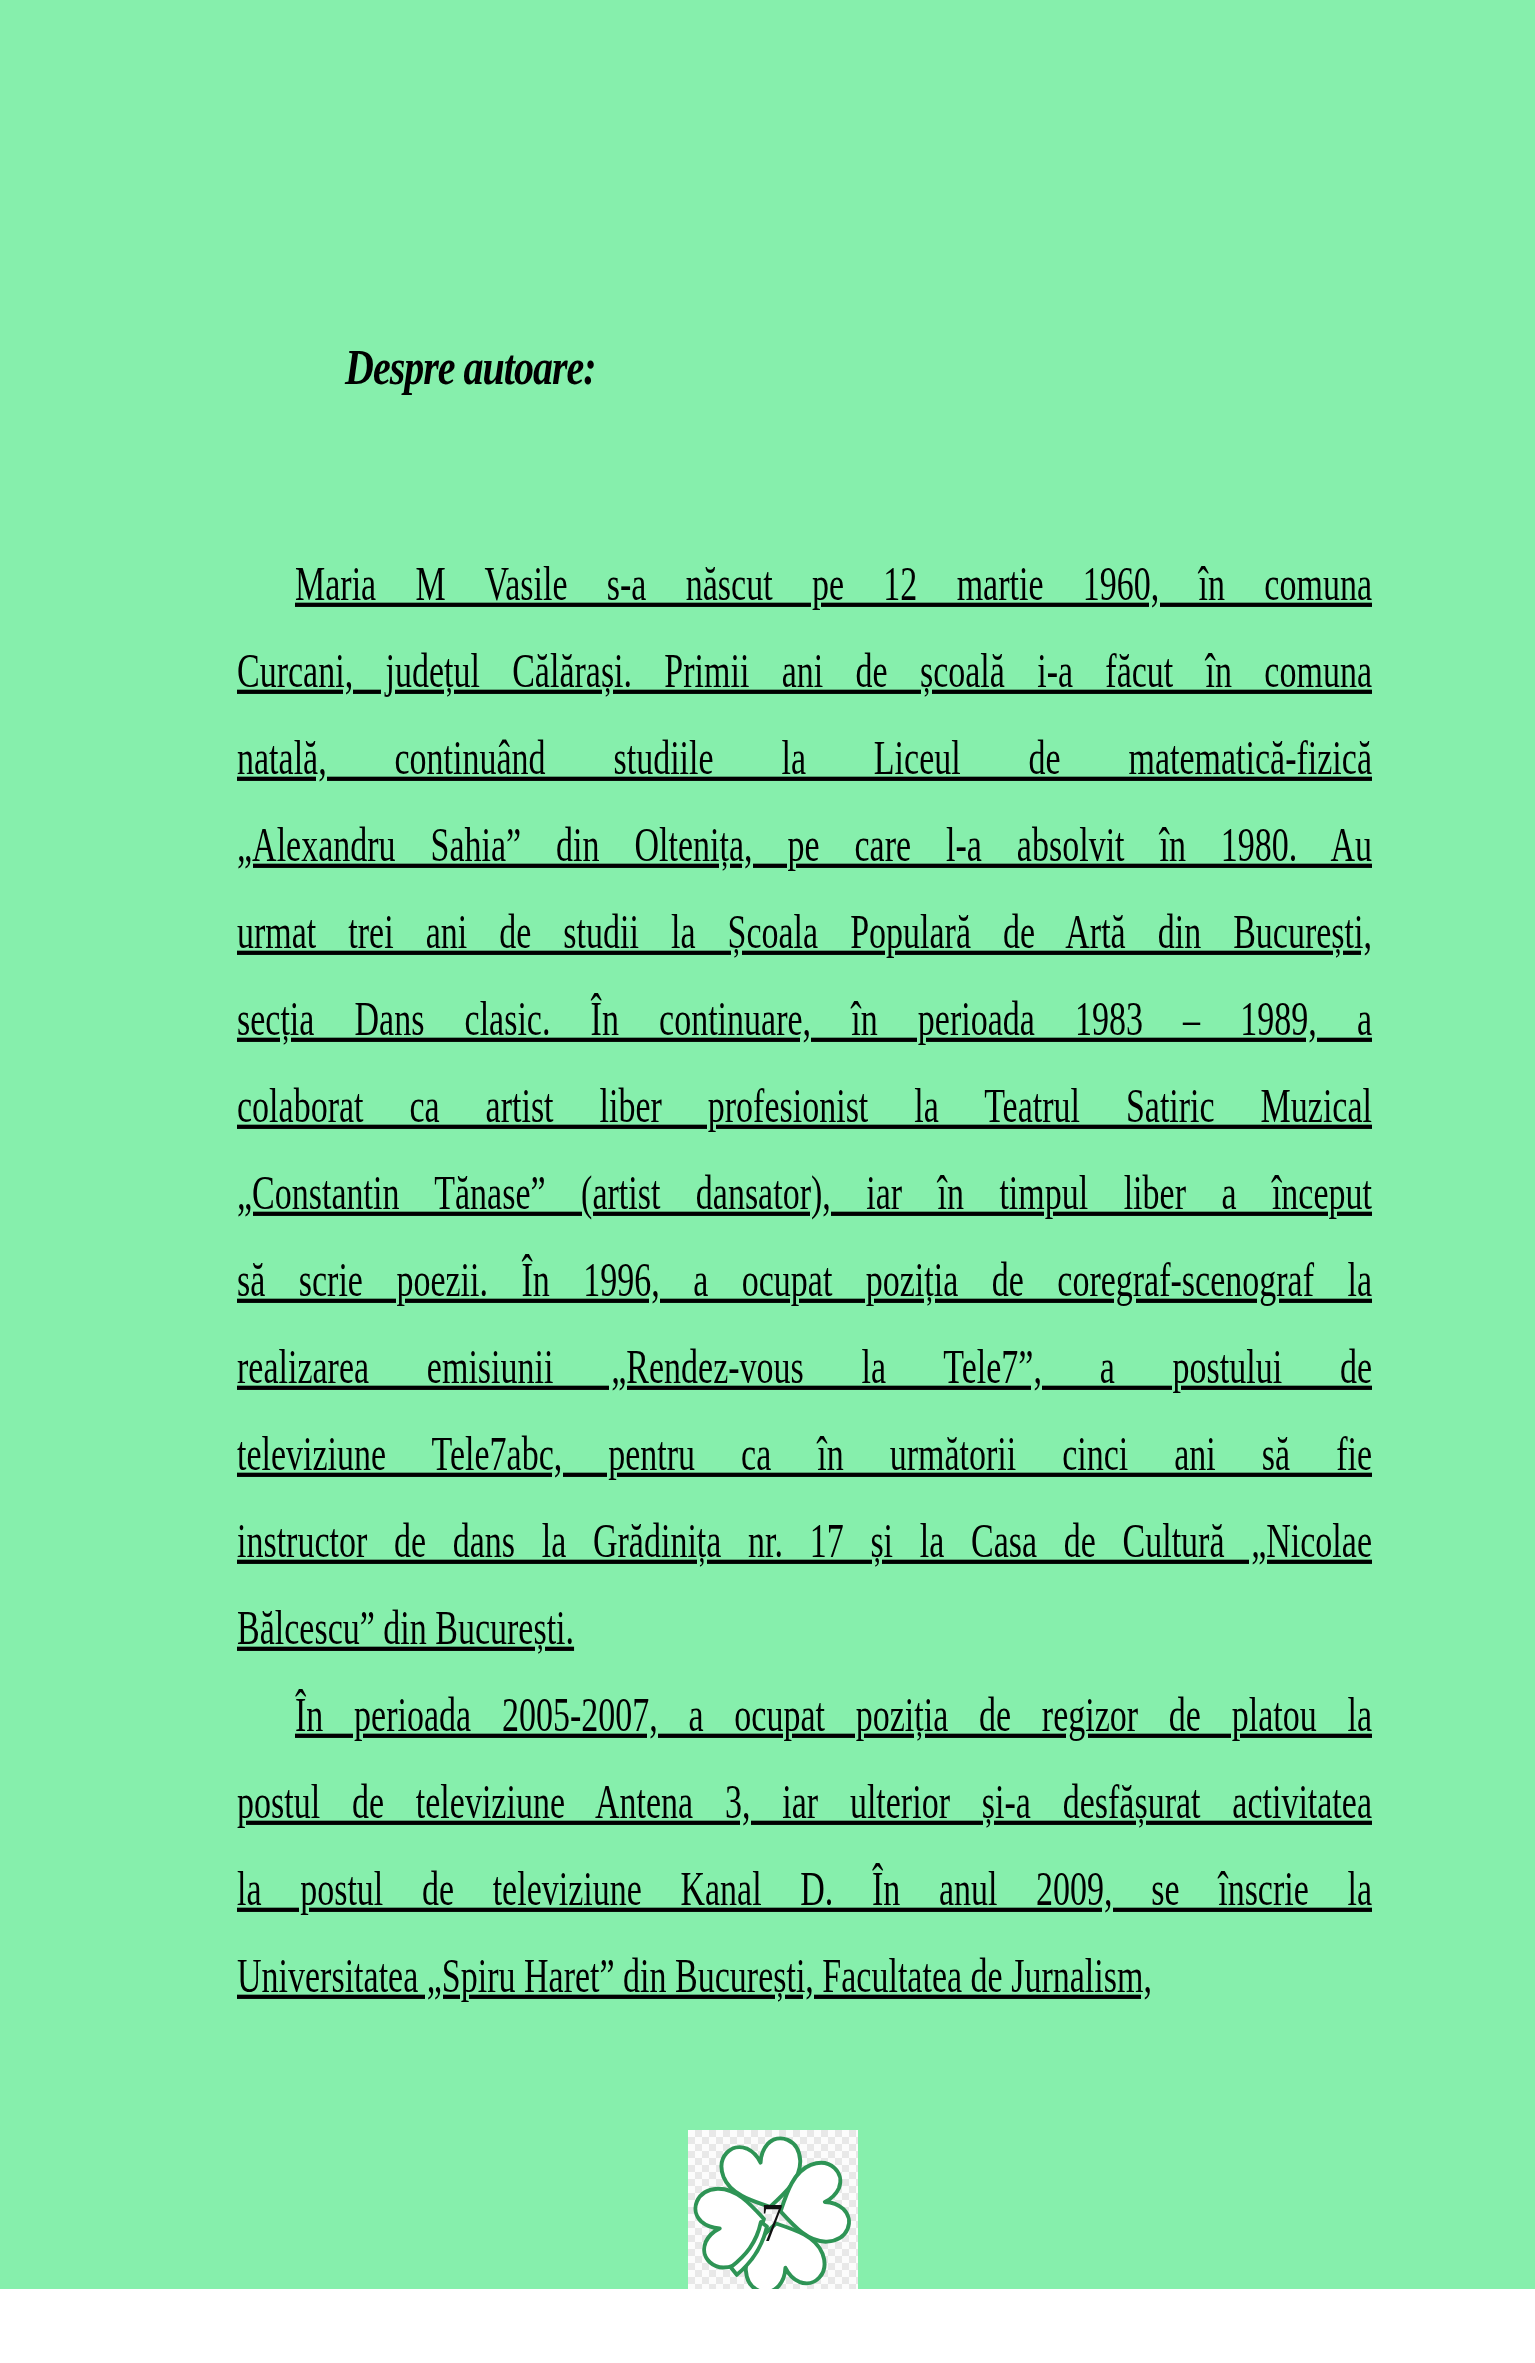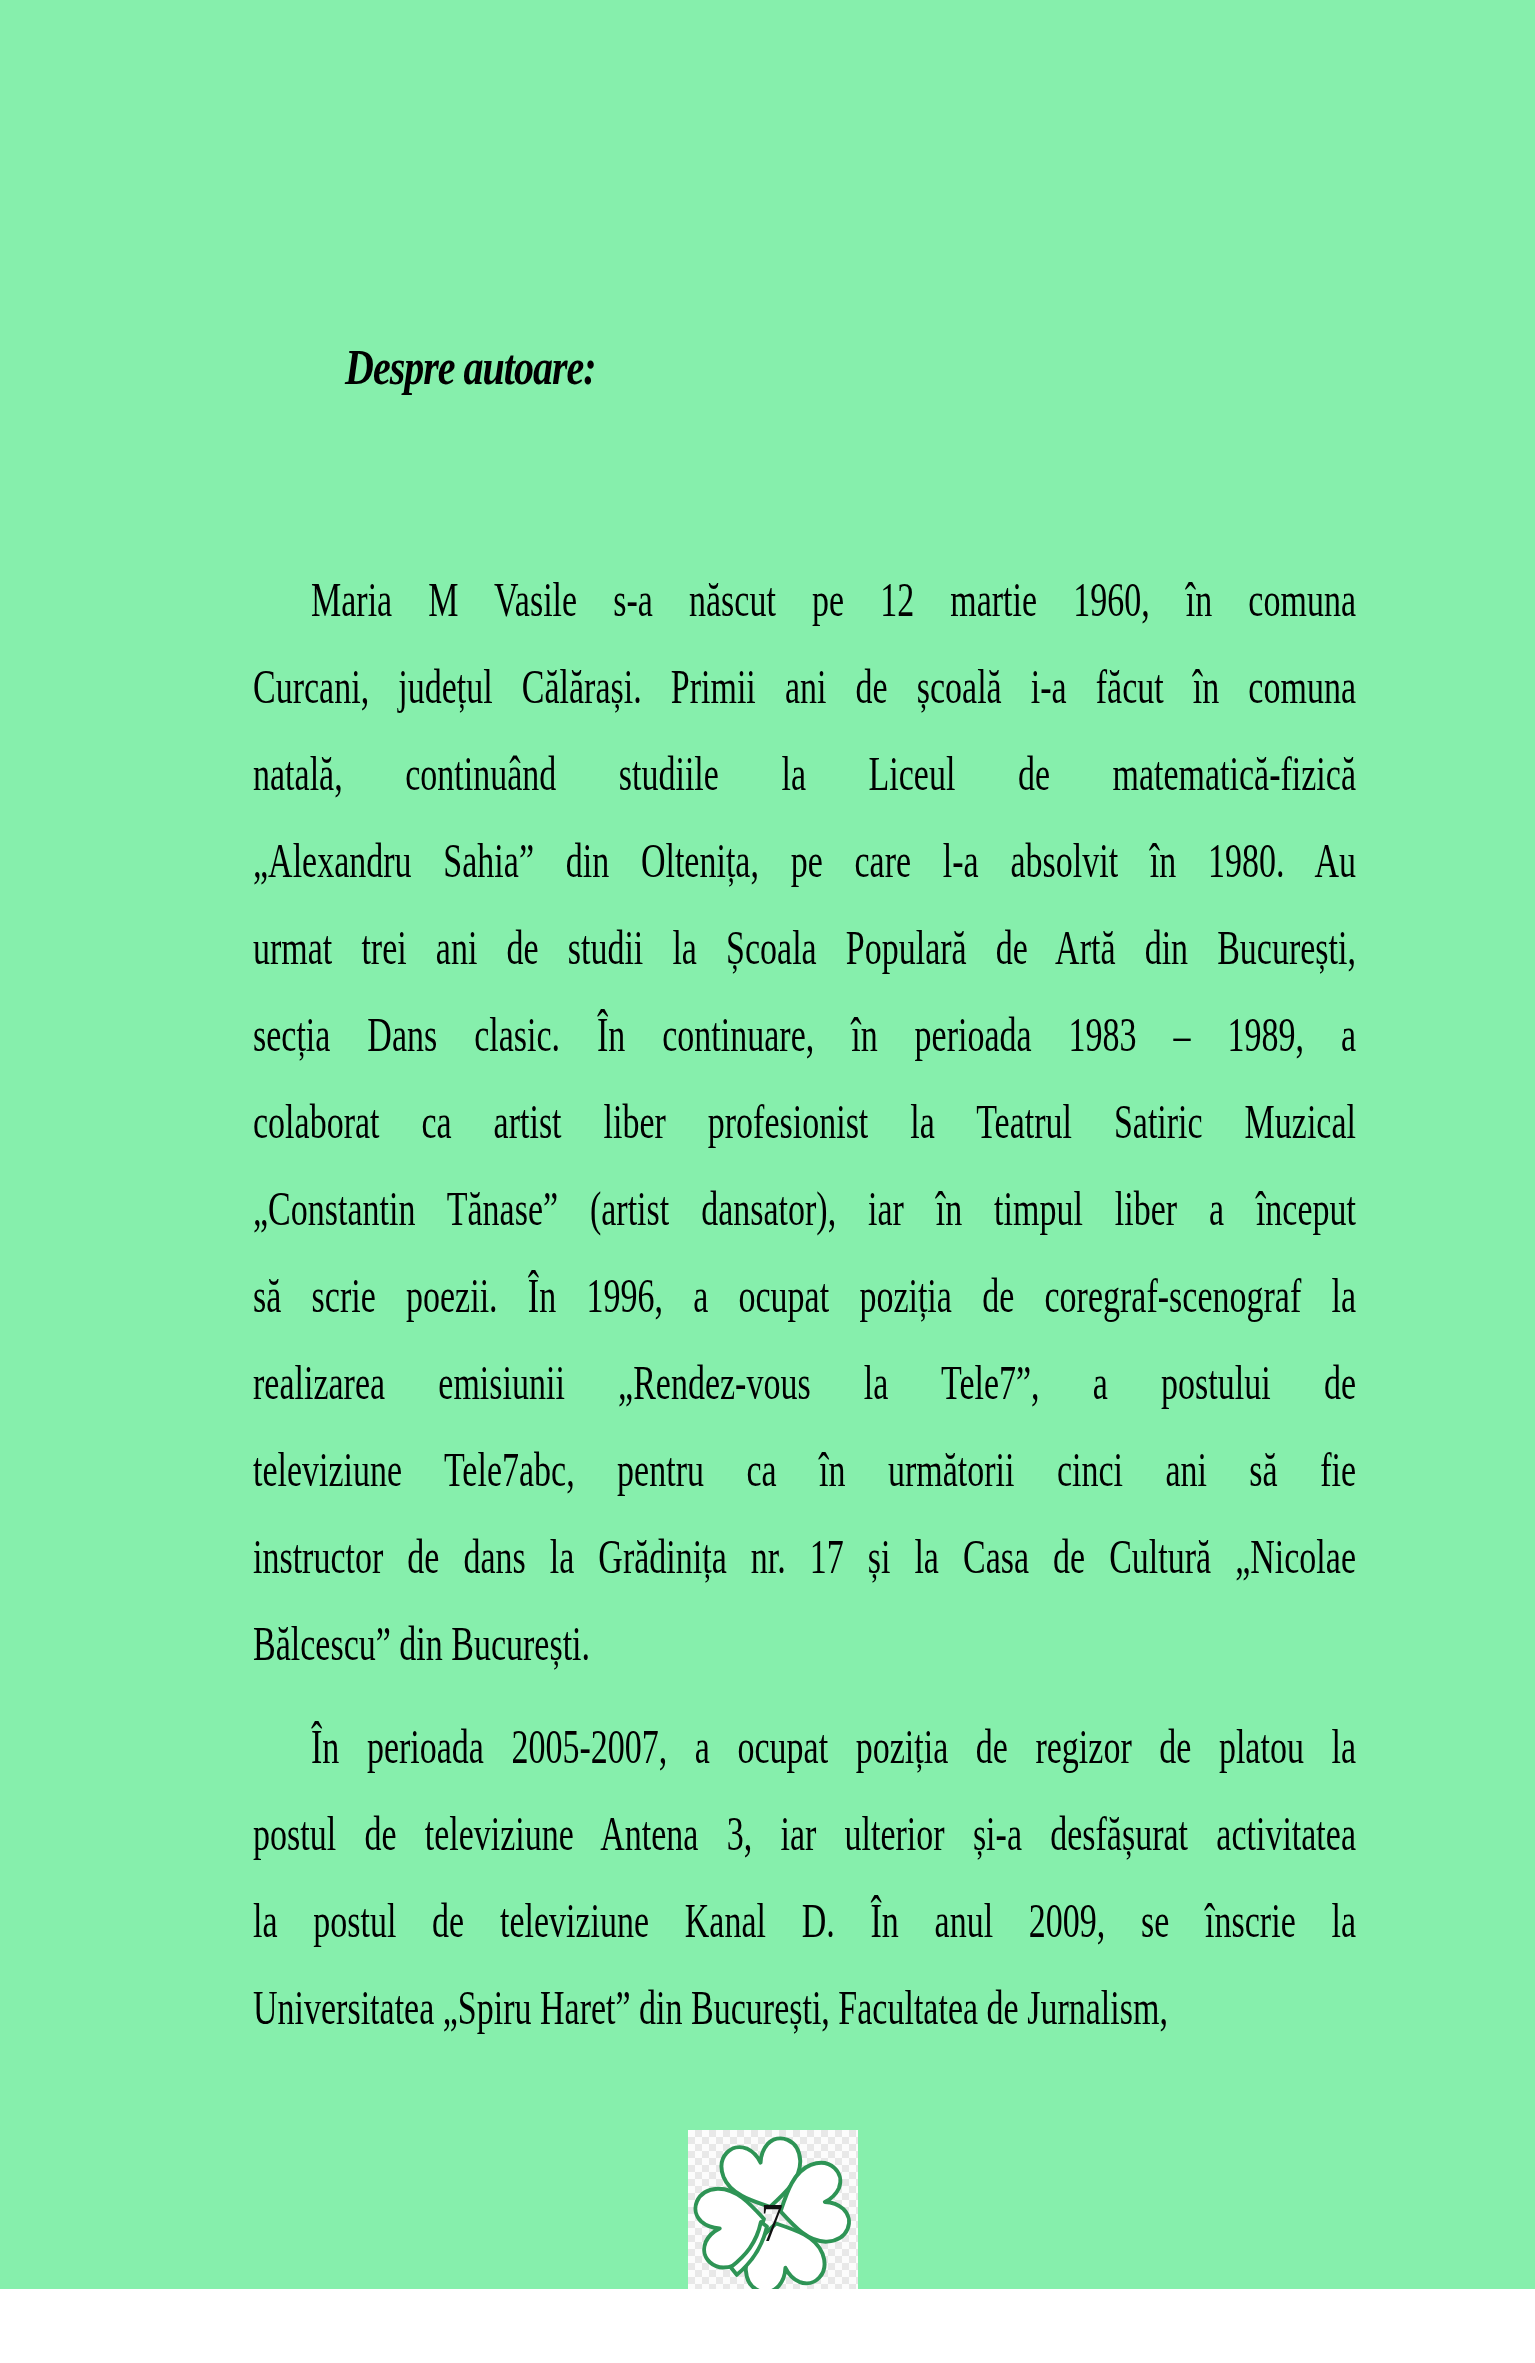--- a/index.html
+++ b/index.html
@@ -25,21 +25,21 @@
     transform:scaleY(1.25);
     transform-origin:left top;
     white-space:nowrap;
   }
   .body-text{
     position:absolute;
     left:237px;
     top:540px;
     width:1135px;
   }
-  .para{margin:16px;padding:0;}
+  .para{margin:0;padding:0;text-decoration:underline;}
   .line{
     display:block;
     font-size:34px;
     line-height:87px;
     height:87px;
     text-align:justify;
     text-align-last:justify;
     text-justify:inter-word;
     transform:scaleY(1.42);
     transform-origin:left center;

